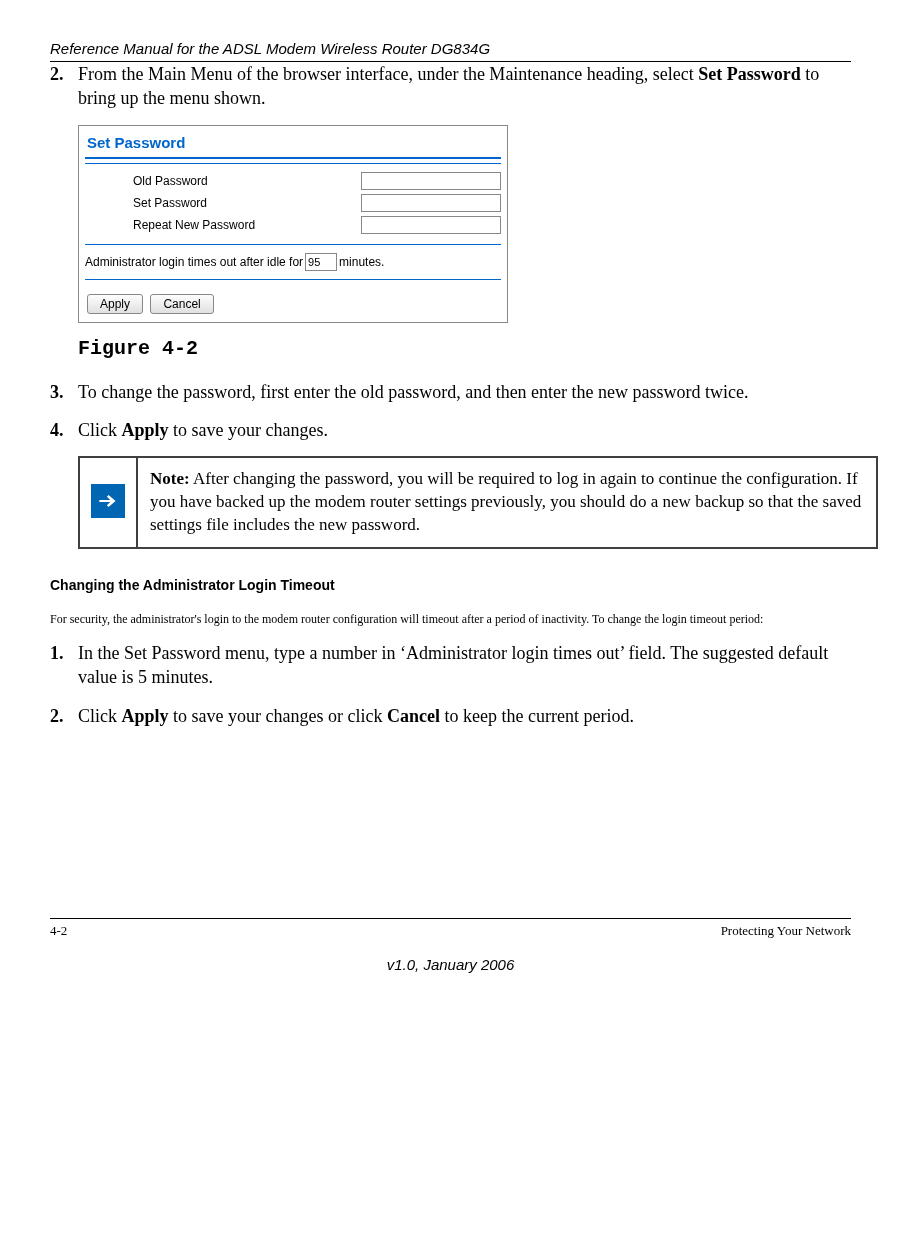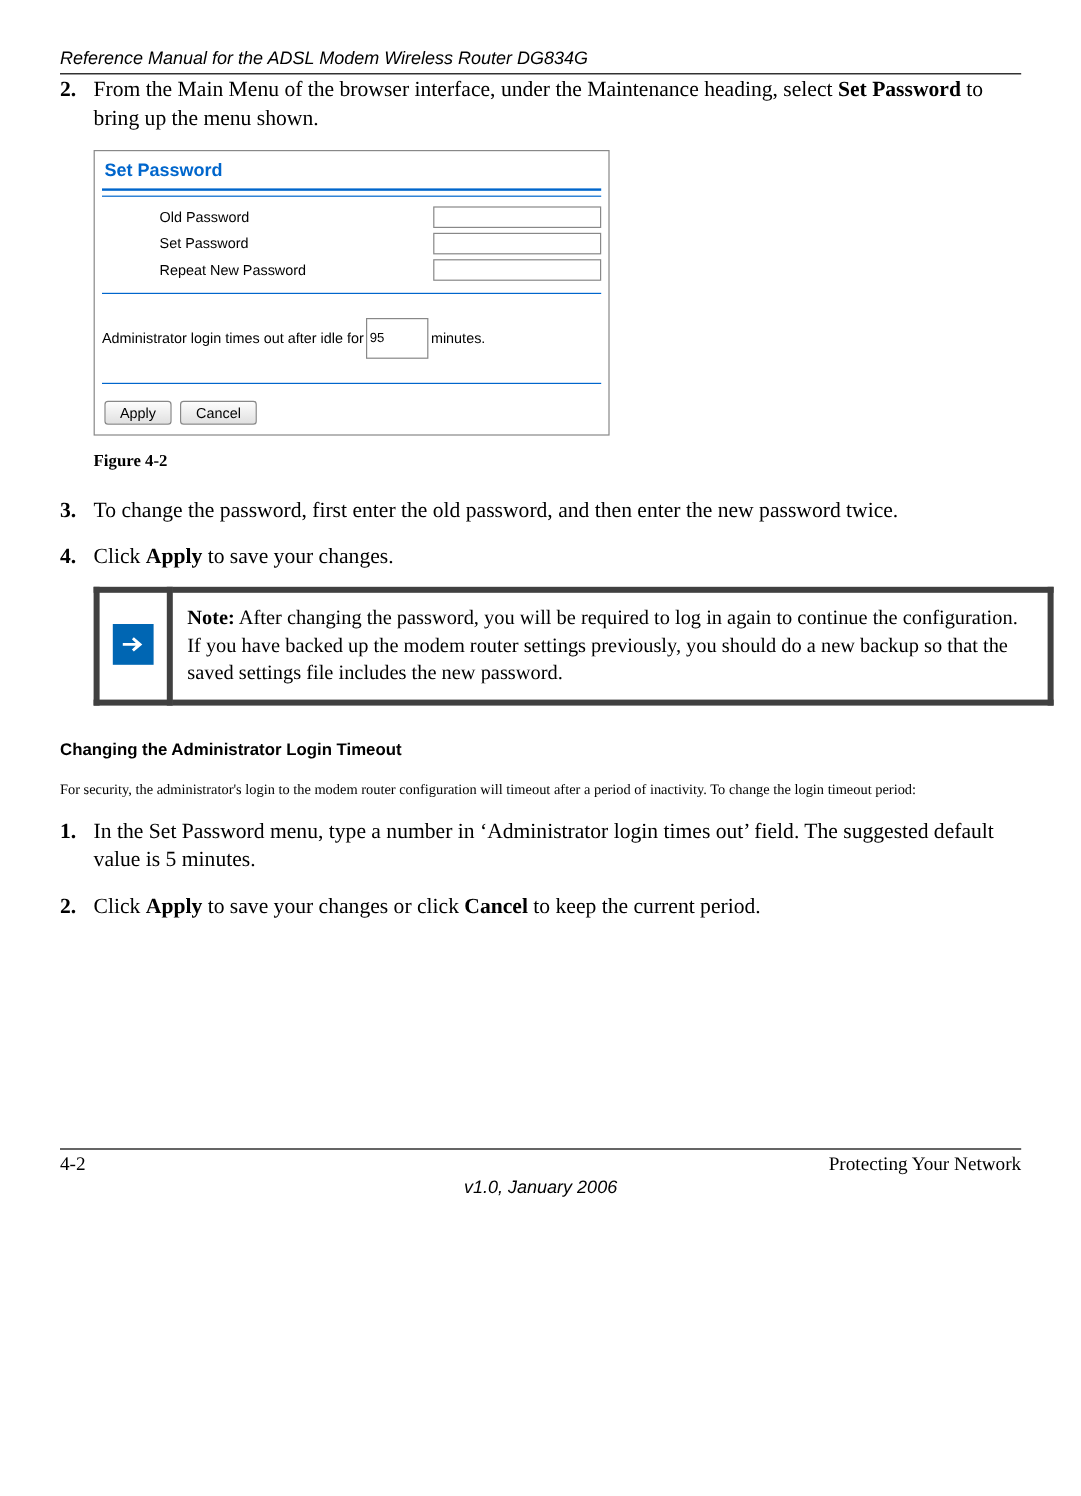--- a/index.html
+++ b/index.html
@@ -65,58 +65,58 @@
     flex: 1;
     max-width: 140px;
     height: 18px;
     border: 1px solid #888;
     background: #fff;
     box-sizing: border-box;
     font-size: 12px;
     padding: 0 2px;
   }
   .fig-small-input {
-    width: 52px;
+    width: 32px;
     height: 18px;
     border: 1px solid #888;
     text-align: left;
     font-size: 11px;
-    padding: 16px 2px;
-    box-sizing: border-box;
-    margin: 12px 2px;
+    padding: 0 2px;
+    box-sizing: border-box;
+    margin: 0 2px;
   }
   .fig-buttons {
     text-align: left;
     margin-top: 8px;
     padding-top: 6px;
   }
   .ui-btn {
     display: inline-block;
     padding: 2px 12px;
     background: linear-gradient(#fdfdfd,#e0e0e0);
     border: 1px solid #888;
     border-radius: 3px;
     font-size: 12px;
     margin: 0 2px;
     cursor: default;
   }
   .fig-caption {
-    font-family: Liberation Serif, serif;
-    font-weight: bold;
-    font-size: 14px;
+    font-family: Liberation Mono, monospace;
+    font-weight: bold;
+    font-size: 20px;
     margin: 14px 0 20px 28px;
   }
   .note-table {
     border: 1px solid #000;
     border-collapse: collapse;
     margin: 10px 0 28px 28px;
     width: 800px;
   }
   .note-table td {
-    border: 5px solid #404040;
+    border: 2px solid #404040;
     vertical-align: top;
     padding: 10px 12px;
     font-size: 17px;
     line-height: 1.35;
   }
   .note-icon-cell {
     width: 44px;
     text-align: center;
     vertical-align: middle !important;
     padding: 6px !important;
@@ -139,30 +139,30 @@
   }
   .para {
     font-size: 12px;
     line-height: 1.35;
     margin-bottom: 14px;
   }
   .footer {
     margin-top: 190px;
     border-top: 1px solid #000;
     padding-top: 4px;
-    font-size: 16px;
+    font-size: 13px;
     display: flex;
     justify-content: space-between;
   }
   .footer-center {
     text-align: center;
     font-family: Arial, Helvetica, sans-serif;
     font-style: italic;
     font-size: 15px;
-    margin-top: 1px;
+    margin-top: 17px;
   }
 </style>
 </head>
 <body>
 
 <div class="page">
   <div class="header">Reference Manual for the ADSL Modem Wireless Router DG834G</div>
 
   <div class="step">
     <div class="step-num">2.</div>

